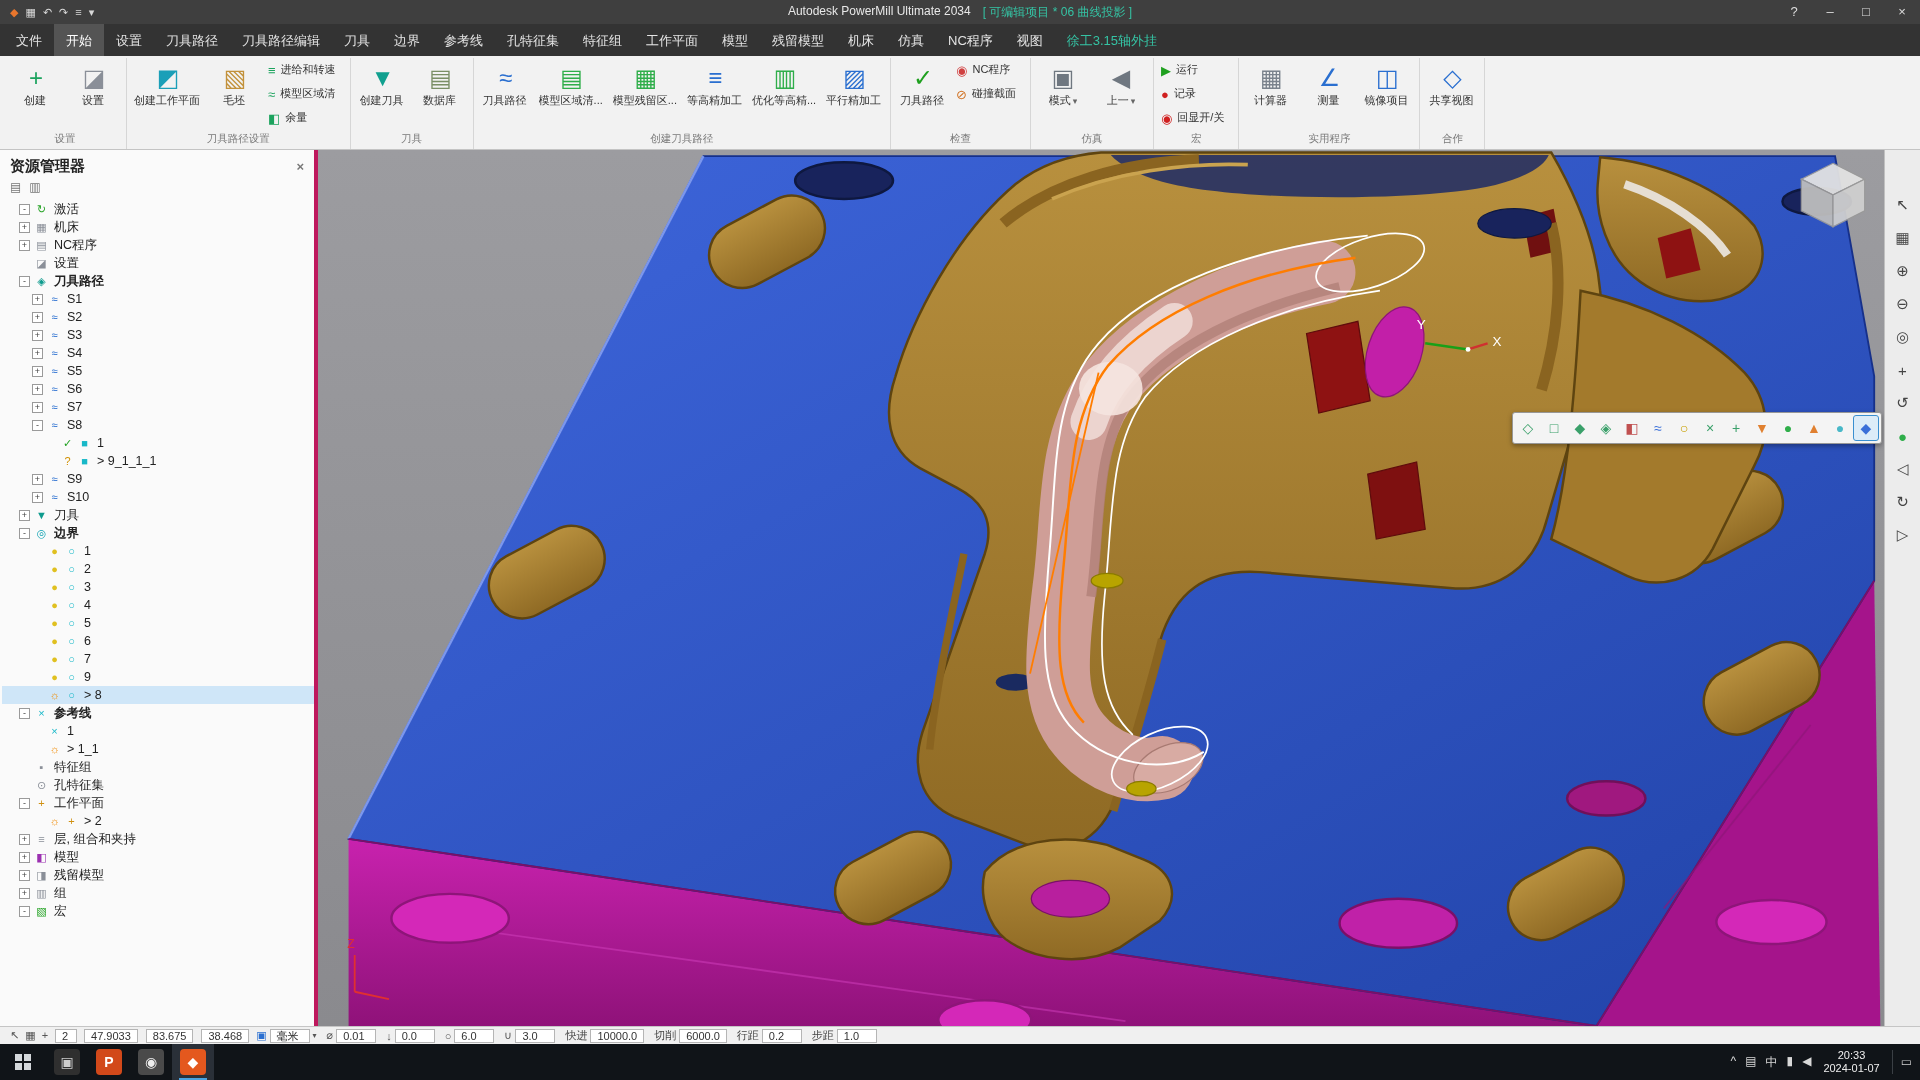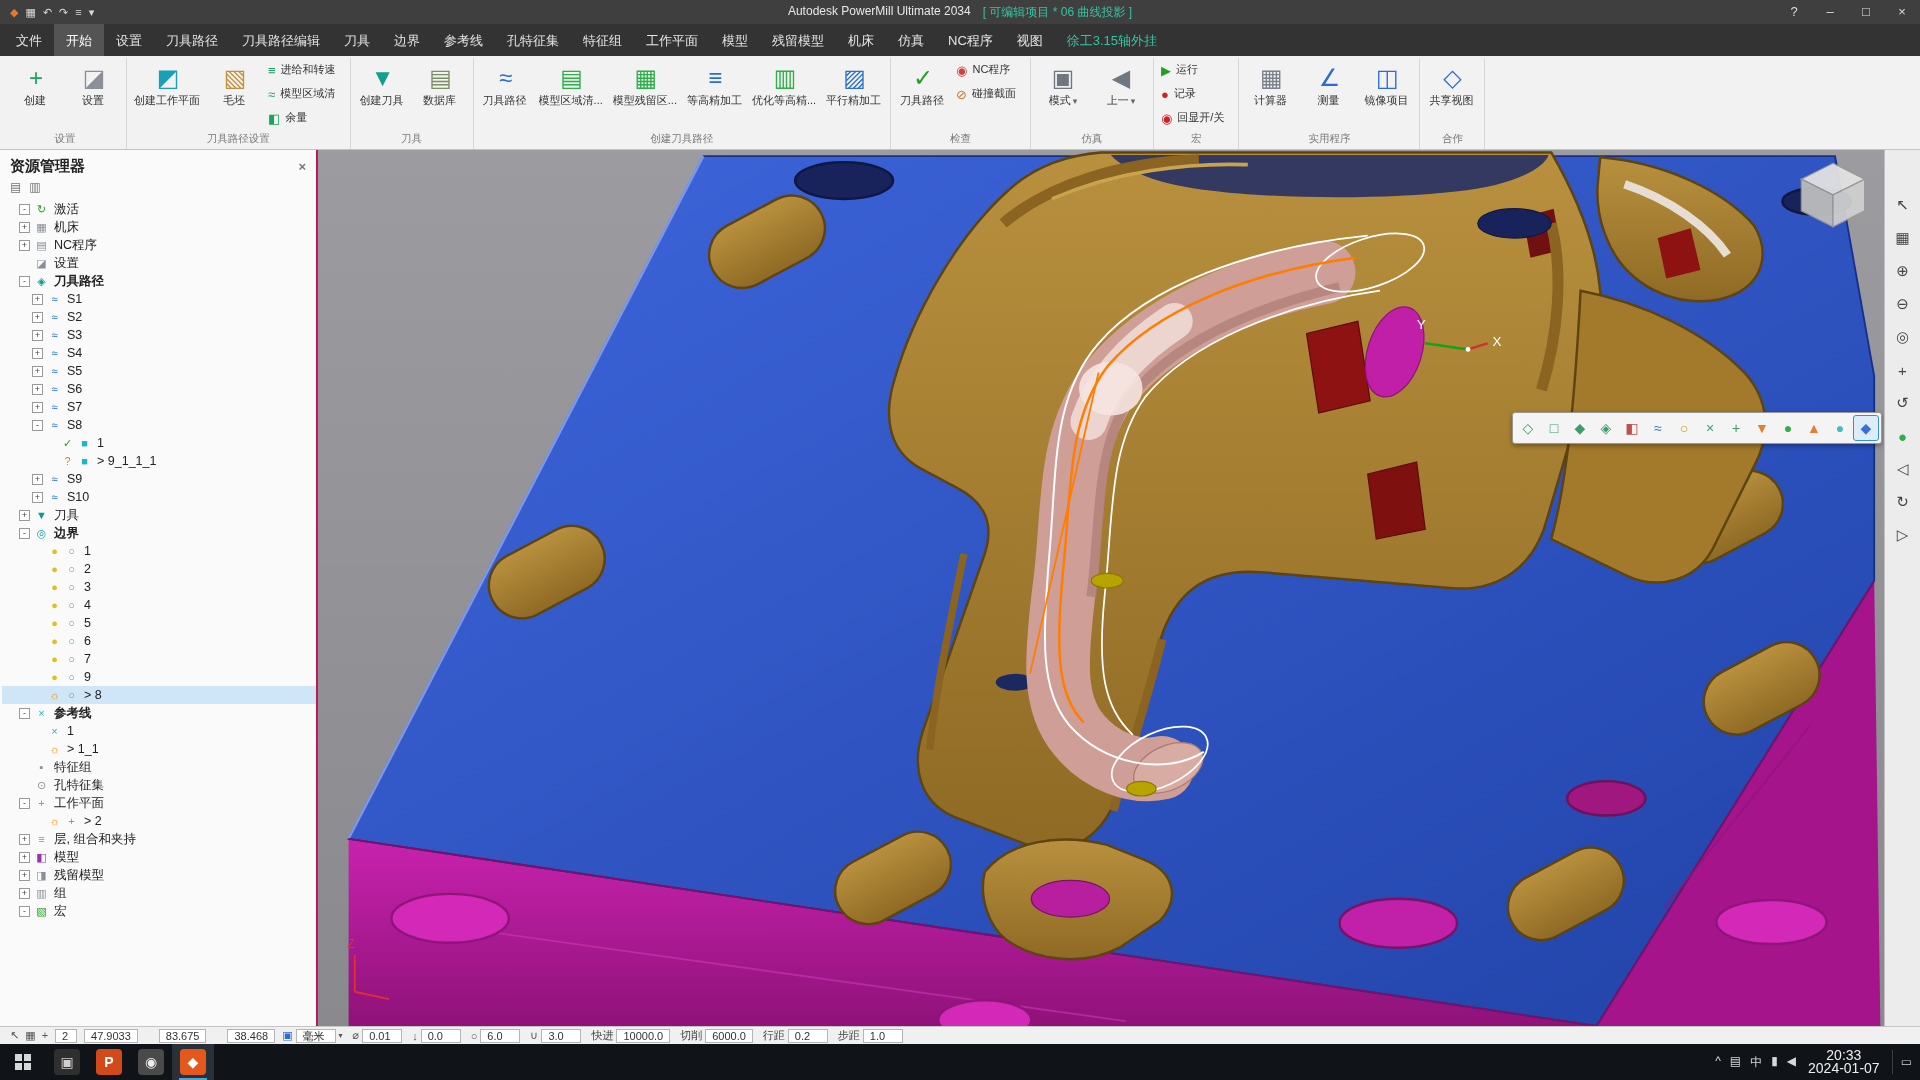--- a/index.html
+++ b/index.html
@@ -31,21 +31,21 @@
   .rbtn.small{height:24px;display:flex;align-items:center;gap:5px;padding:0 8px 0 3px}
   .rbtn.small .ricon{font-size:13px}
   .rlabel{font-size:11px;color:#333;text-align:center;line-height:13px;white-space:nowrap;max-width:80px;overflow:hidden;text-overflow:ellipsis}
   .rarrow{font-size:9px;color:#666;margin-left:2px}
   .rgl{height:17px;font-size:10.5px;color:#7a7a7a;text-align:center;line-height:16px;white-space:nowrap}
 
   
   .main{display:flex;height:876px}
 
   
-  .explorer{width:318px;background:#fafafa;border-right:2px solid #be185d;display:flex;flex-direction:column;font-size:12.5px;color:#222}
+  .explorer{width:318px;background:#fafafa;border-right:4px solid #be185d;display:flex;flex-direction:column;font-size:12.5px;color:#222}
   .exp-head{display:flex;align-items:center;padding:7px 10px 4px;font-size:15px;font-weight:bold}
   .exp-close{margin-left:auto;color:#777;font-size:13px;cursor:default}
   .exp-tools{display:flex;gap:8px;padding:0 10px 6px;font-size:12px}
   .tree{flex:1;overflow:hidden;padding-left:2px}
   .trow{display:flex;align-items:center;height:18px;white-space:nowrap}
   .trow.sel{background:#cfe6f8}
   .trow.hdr .tlabel{font-weight:bold}
   .exp{width:11px;height:11px;border:1px solid #9a9a9a;background:#fff;font-size:9px;line-height:8px;text-align:center;color:#444;margin-right:4px;flex:none}
   .exp:empty{visibility:hidden}
   .ti{width:15px;text-align:center;margin-right:2px;font-size:11px;flex:none}
@@ -78,21 +78,21 @@
   .tb-start{width:46px;height:36px;display:flex;align-items:center;justify-content:center}
   .winlogo{width:16px;height:16px;display:grid;grid-template:1fr 1fr / 1fr 1fr;gap:2px}
   .winlogo i{background:#d4d8db}
   .tb-apps{display:flex}
   .tb-app{width:42px;height:36px;display:flex;align-items:center;justify-content:center;position:relative}
   .tb-app.active{background:#2a3038}
   .tb-app.active::after{content:"";position:absolute;bottom:0;left:7px;right:7px;height:2px;background:#4aa3e0}
   .appic{width:26px;height:26px;border-radius:4px;display:flex;align-items:center;justify-content:center;font-size:14px;font-weight:bold}
   .tb-right{margin-left:auto;display:flex;align-items:center;gap:12px;padding-right:8px}
   .tb-tray{display:flex;gap:9px;font-size:12px;color:#d8d8d8}
-  .tb-clock{text-align:center;font-size:14px;line-height:13px;color:#eee}
+  .tb-clock{text-align:center;font-size:11px;line-height:13px;color:#eee}
   .tb-note{font-size:12px;color:#cfcfcf;border-left:1px solid #3a3f44;padding-left:8px;height:24px;display:flex;align-items:center}
 </style>
 </head>
 <body>
 
 <div class="titlebar">
   <div class="qat">
 
   <span class="ic" style="color: rgb(232, 118, 45);">◆</span>
       <span class="ic" style="color: rgb(216, 216, 216);">▦</span>
@@ -774,21 +774,21 @@
 </div>
 
 <div class="statusbar">
   <span style="display:flex;gap:6px">
 
   <span class="sb-ic" style="color: rgb(85, 85, 85);">↖</span>
       <span class="sb-ic" style="color: rgb(85, 85, 85);">▦</span>
       <span class="sb-ic" style="color: rgb(85, 85, 85);">+</span>
     </span>
   <span class="sb-box sb-counter">2</span>
-  <span style="display:flex;gap:21px">
+  <span style="display:flex;gap:8px">
 
   <span class="sb-box">47.9033</span>
       <span class="sb-box">83.675</span>
       <span class="sb-box">38.468</span>
     </span>
   <span style="display:flex;gap:10px">
 
       <span class="sb-field">
         <span class="sb-ic" style="color: rgb(42, 111, 208);">▣</span>
 

